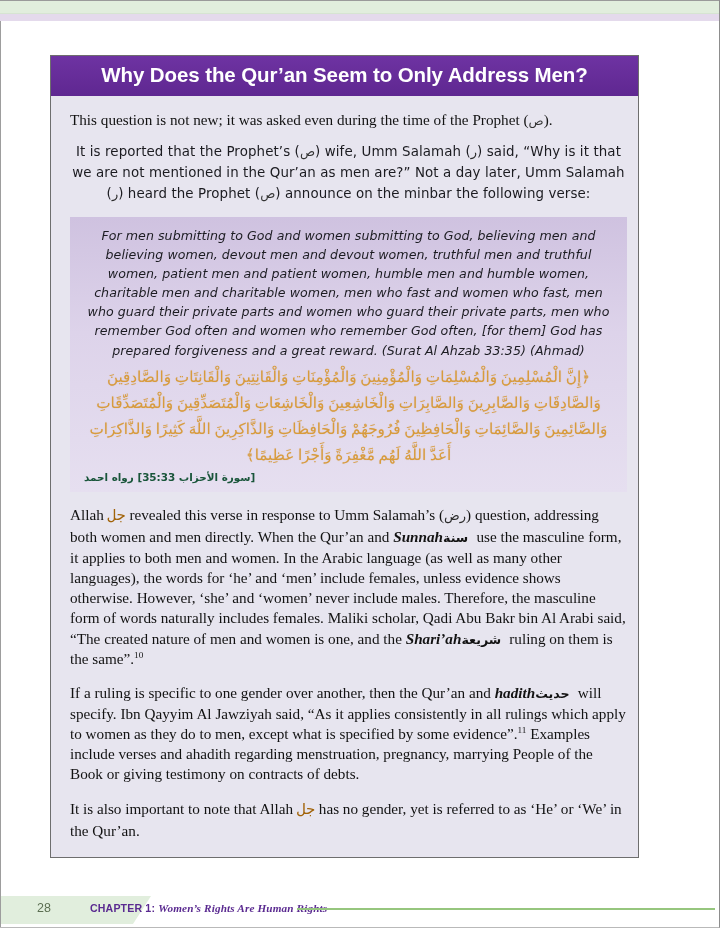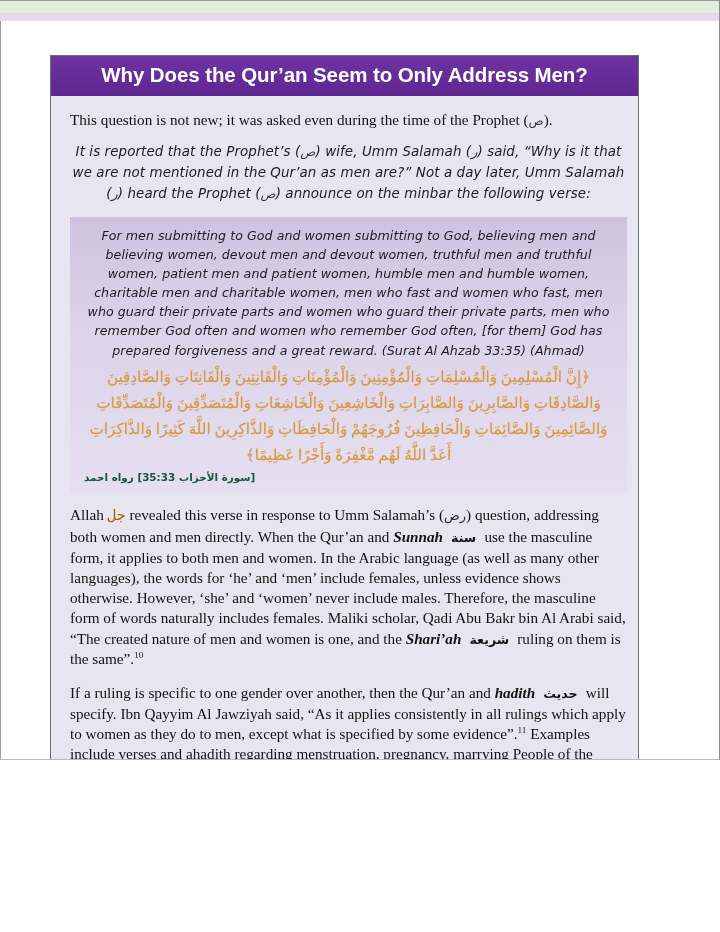--- a/index.html
+++ b/index.html
@@ -12,21 +12,21 @@
     height: 932px;
     overflow: hidden;
     font-family: "Liberation Serif", serif;
     position: relative;
   }
 
   
   .page {
     position: absolute;
     left: 0; top: 0;
-    width: 720px; height: 760px;
+    width: 720px; height: 928px;
     background: #ffffff;
     border-right: 1px solid #8d8d8d;
     border-bottom: 1px solid #b9b9b9;
     box-sizing: border-box;
     overflow: hidden;
   }
   .top-band-green {
     position: absolute;
     left: 0; top: 0;
     width: 720px; height: 14px;
@@ -81,21 +81,20 @@
     margin: 0 0 10px 0;
     text-align: left;
   }
   .narration {
     font-family: "DejaVu Sans", sans-serif;
     font-size: 13.4px;
     line-height: 1.56;
     color: #1b1b20;
     text-align: center;
     margin: 12px 0 12px 0;
-    font-style: italic;
     letter-spacing: 0.1px;
   }
 
   
   .quote-panel {
     background: linear-gradient(180deg, #cfc2e0 0%, #ddd3ea 42%, #e6dff0 100%);
     padding: 9px 14px 9px 14px;
     margin: 0 0 13px 0;
   }
   .quote-en {
@@ -146,21 +145,20 @@
     text-align: left;
   }
   .body-p:last-child { margin-bottom: 0; }
   .ital { font-style: italic; font-weight: bold; }
   .ar-inline {
     font-family: "DejaVu Sans", sans-serif;
     font-size: 12.6px;
     font-weight: bold;
     direction: rtl;
     unicode-bidi: embed;
-    margin-left: 8px;
   }
   sup.fn {
     font-size: 9.2px;
     vertical-align: super;
     line-height: 0;
   }
   .sym-pbuh {
     font-size: 12.5px;
     color: #333;
     letter-spacing: -0.5px;

